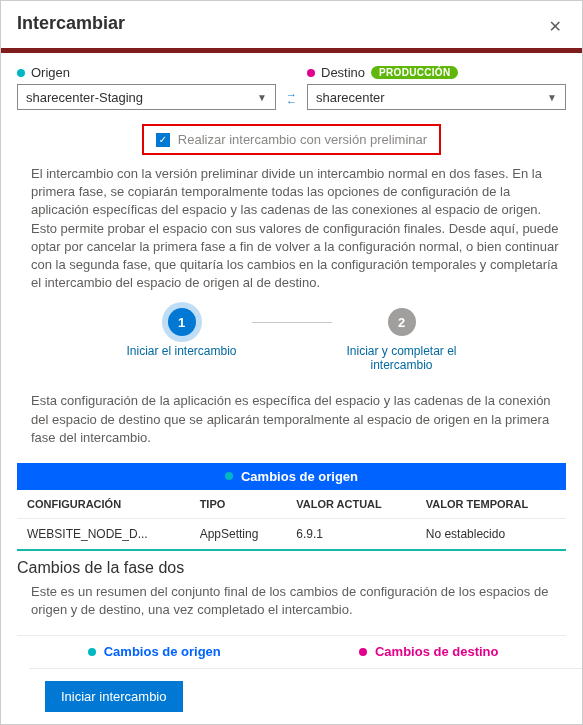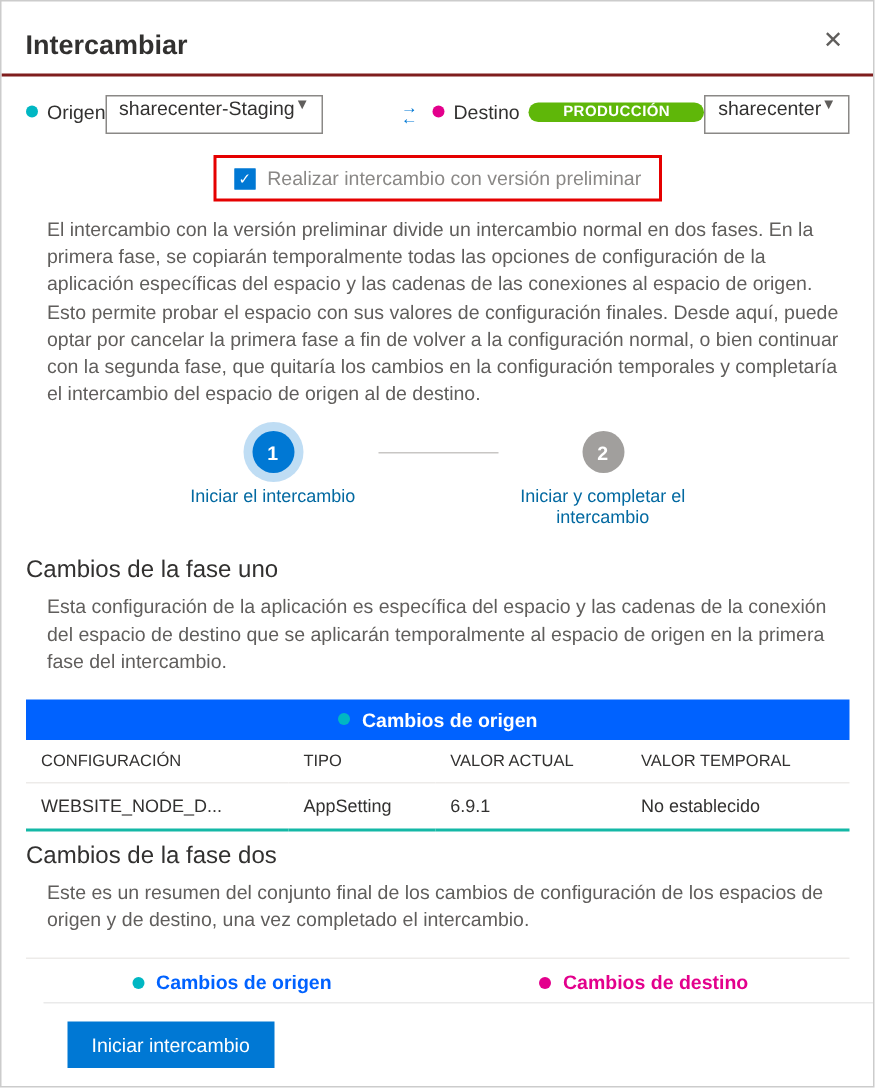--- a/index.html
+++ b/index.html
@@ -10,24 +10,24 @@
       width: 583px;
       height: 725px;
       border: 1px solid #ccc;
       display: flex;
       flex-direction: column;
       overflow: hidden;
       background: #fff;
     }
     .header {
       display: flex;
-      align-items: flex-end;
+      align-items: flex-start;
       justify-content: space-between;
       padding: 12px 16px 8px 16px;
-      border-bottom: 2px solid #7f1d1d;
+      border-bottom: 5px solid #7f1d1d;
     }
     .header h1 {
       font-size: 18px;
       font-weight: 600;
     }
     .close-btn {
       font-size: 16px;
       cursor: pointer;
       color: #605e5c;
       background: none;
@@ -40,20 +40,21 @@
       padding: 12px 16px 0 16px;
     }
     .row {
       display: flex;
       align-items: flex-end;
       gap: 8px;
     }
     .col {
       flex: 1;
       display: flex;
+      flex-direction: column;
     }
     .label-row {
       display: flex;
       align-items: center;
       gap: 6px;
       margin-bottom: 4px;
       font-size: 13px;
     }
     .bullet {
       width: 8px;
@@ -61,29 +62,29 @@
       border-radius: 50%;
       display: inline-block;
     }
     .bullet-teal { background: #00b7c3; }
     .bullet-pink { background: #e3008c; }
     .badge {
       background: #5fb709;
       color: #fff;
       font-size: 10px;
       font-weight: 600;
-      padding: 1px 23px;
+      padding: 1px 8px;
       border-radius: 10px;
       letter-spacing: 0.3px;
     }
     .select {
       border: 1px solid #8a8886;
       height: 26px;
       display: flex;
-      align-items: flex-start;
+      align-items: center;
       justify-content: space-between;
       padding: 0 8px;
       font-size: 13px;
       cursor: pointer;
       background: #fff;
     }
     .chevron {
       color: #605e5c;
       font-size: 10px;
     }
@@ -190,21 +191,21 @@
       margin-top: 12px;
     }
     .table-header-bar .bullet { width: 8px; height: 8px; }
     table {
       width: 100%;
       border-collapse: collapse;
       font-size: 12px;
     }
     th {
       text-align: left;
-      font-weight: 400;
+      font-weight: 700;
       color: #323130;
       padding: 8px 10px;
       font-size: 11px;
       border-bottom: 1px solid #edebe9;
     }
     td {
       padding: 8px 10px;
       border-bottom: 2px solid #14b8a6;
       font-size: 12px;
     }
@@ -298,21 +299,20 @@
       <div class="step-circle">1</div>
       <div class="step-label">Iniciar el intercambio</div>
     </div>
     <div class="step-connector"></div>
     <div class="step step-inactive">
       <div class="step-circle">2</div>
       <div class="step-label">Iniciar y completar el intercambio</div>
     </div>
   </div>
 
-  <h2 class="section-title">Cambios de la fase uno</h2>
   <p class="desc">Esta configuración de la aplicación es específica del espacio y las cadenas de la conexión del espacio de destino que se aplicarán temporalmente al espacio de origen en la primera fase del intercambio.</p>
 
   <div class="table-header-bar">
     <span class="bullet bullet-teal"></span>
     <span>Cambios de origen</span>
   </div>
   <table>
     <thead>
       <tr>
         <th>CONFIGURACIÓN</th>

